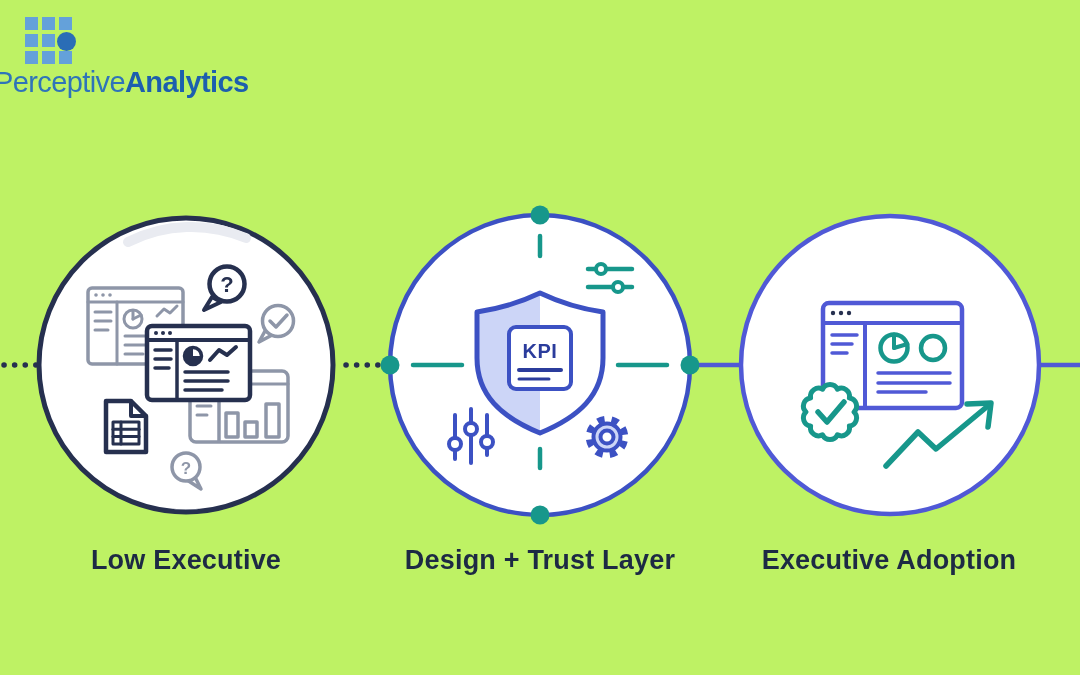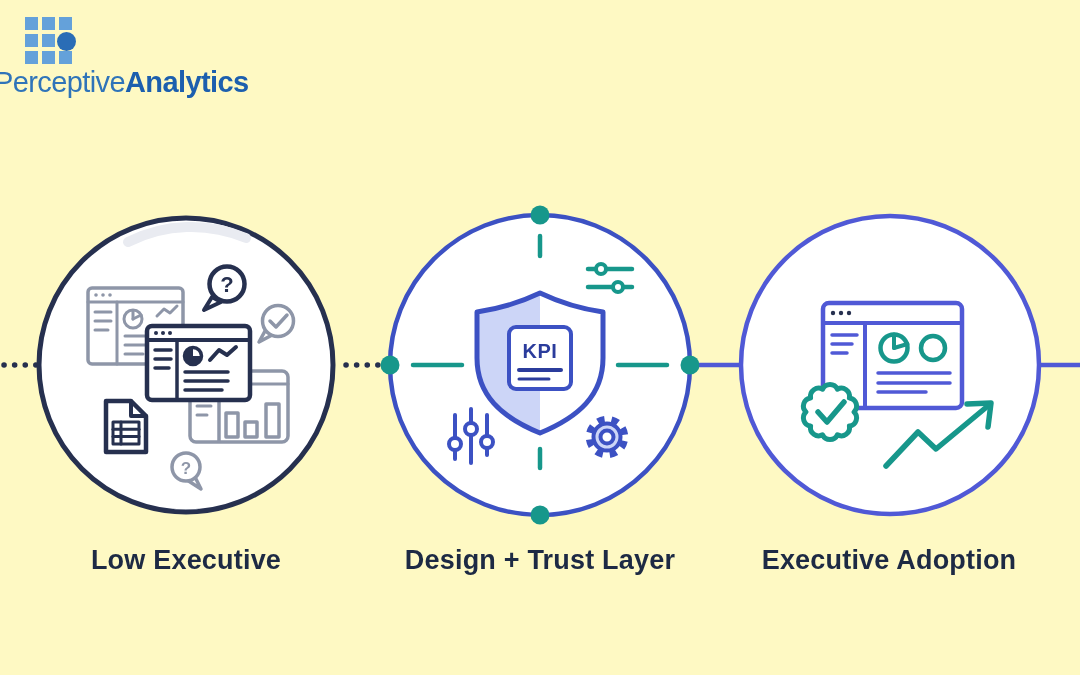--- a/index.html
+++ b/index.html
@@ -1,17 +1,17 @@
 <!DOCTYPE html>
 <html style="--navy: #26304f; --gray: #8e96a8; --blue: #3c51c3; --indigo: #5059d6; --teal: #17978b; --lavender: #ccd5f7; --highlight: #e9ebf1; --ink: #1d2a44; --kpiInk: #2b3c9c; --logoLight: #64a1da; --logoDark: #2a6db6; --logoText1: #2f74b9; --logoText2: #1c5fae;"><head>
 <meta charset="utf-8">
 <style>
   html,body{margin:0;padding:0;background:#fff;}
   .canvas{
-    position:relative;width:1080px;height:675px;background:#fef9c3;overflow:hidden;
+    position:relative;width:1080px;height:675px;background:#bef264;overflow:hidden;
     font-family:"Liberation Sans",sans-serif;
   }
   
   .logo-grid{position:absolute;left:25px;top:17px;display:grid;
     grid-template-columns:repeat(3,13px);grid-auto-rows:13px;gap:4px;}
   .logo-sq{background:var(--logoLight);}
   .logo-dot{width:19px;height:19px;border-radius:50%;background:var(--logoDark);margin:-2px 0 0 -2px;}
   .wordmark{position:absolute;left:-6px;top:66px;font-size:29px;letter-spacing:-0.6px;white-space:nowrap;}
   .wm-first{color:var(--logoText1);font-weight:400;}
   .wm-second{color:var(--logoText2);font-weight:700;}

